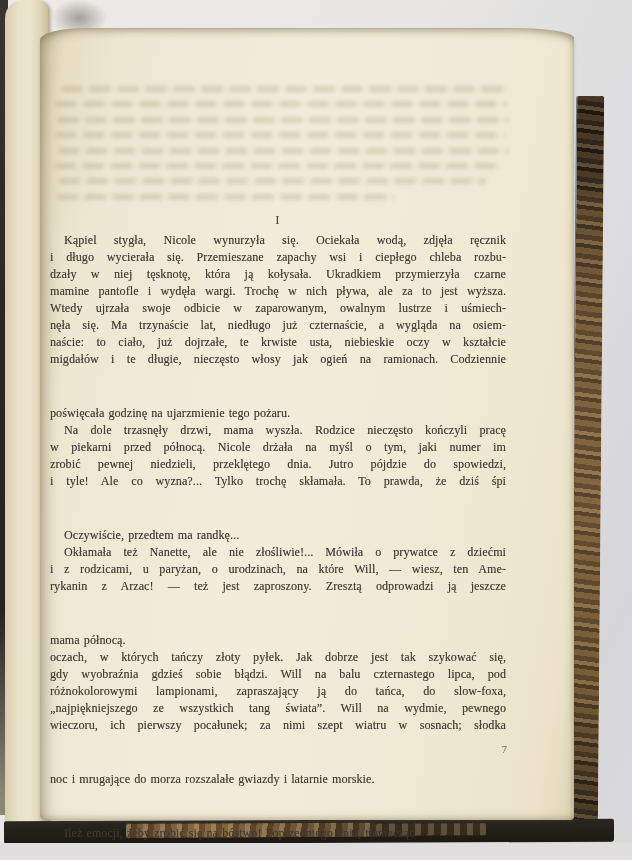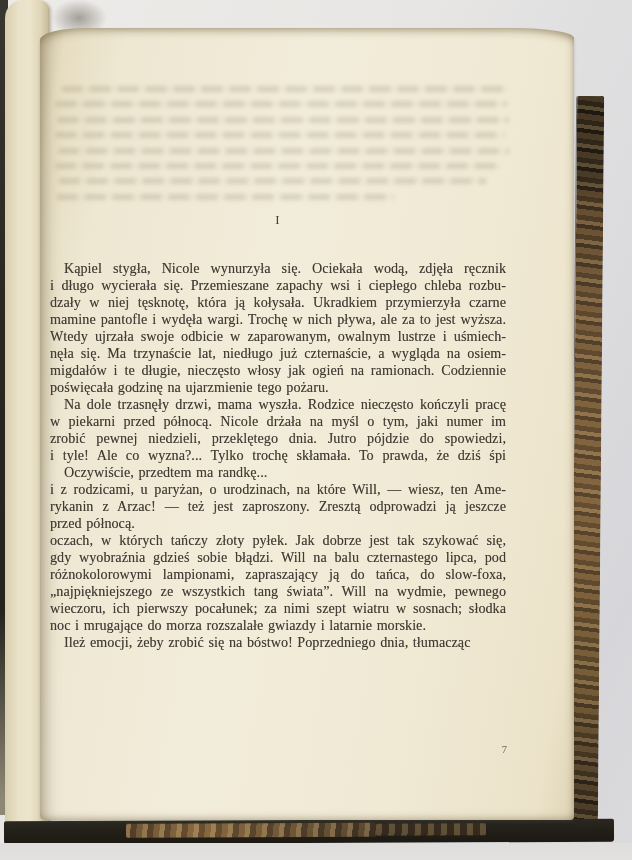--- a/index.html
+++ b/index.html
@@ -65,27 +65,27 @@
   
   .ghost{position:absolute;left:15px;top:58px;width:452px;height:124px;
     transform:skewX(-0.6deg);}
   .ghost .g{height:6px;margin-bottom:9.4px;border-radius:3px;
     background:repeating-linear-gradient(90deg,rgba(148,138,108,0.50) 0 21px,rgba(148,138,108,0.08) 21px 28px);
     filter:blur(2.2px);opacity:0.55;}
 
   .heading{position:absolute;left:10px;top:184px;width:456px;height:16px;
     text-align:center;font-size:13px;color:#45403a;letter-spacing:1px;}
 
-  .text-block{position:absolute;left:10px;top:232px;width:456px;
-    font-size:14px;line-height:17px;color:#403a33;
+  .text-block{position:absolute;left:10px;top:204px;width:456px;
+    font-size:12px;line-height:17px;color:#403a33;
     text-shadow:0.25px 0.25px 0.3px rgba(62,52,42,0.45);}
   .line{text-align:justify;text-align-last:justify;white-space:normal;
     word-spacing:1px;letter-spacing:0.1px;}
   .line.indent{text-indent:14px;}
-  .line.par-end{text-align-last:left;}
+  .line.par-end{text-align-last:left;margin-top:37px;}
 
   .page-number{position:absolute;left:425px;top:716px;width:42px;
     text-align:right;font-size:10.5px;color:#6f675a;}
 </style>
 </head>
 <body>
 
 <div class="photo">
   <div class="left-cover"></div>
   <div class="top-shadow"></div>
@@ -112,30 +112,32 @@
         <div class="g" style="margin-left: 2px; width: 338px;"></div>
       </div>
     <div class="heading">I</div>
     <div class="text-block">
         <div class="line indent">Kąpiel stygła, Nicole wynurzyła się. Ociekała wodą, zdjęła ręcznik</div>
         <div class="line">i długo wycierała się. Przemieszane zapachy wsi i ciepłego chleba rozbu-</div>
         <div class="line">dzały w niej tęsknotę, która ją kołysała. Ukradkiem przymierzyła czarne</div>
         <div class="line">mamine pantofle i wydęła wargi. Trochę w nich pływa, ale za to jest wyższa.</div>
         <div class="line">Wtedy ujrzała swoje odbicie w zaparowanym, owalnym lustrze i uśmiech-</div>
         <div class="line">nęła się. Ma trzynaście lat, niedługo już czternaście, a wygląda na osiem-</div>
+        <div class="line">naście: to ciało, już dojrzałe, te krwiste usta, niebieskie oczy w kształcie</div>
         <div class="line">migdałów i te długie, nieczęsto włosy jak ogień na ramionach. Codziennie</div>
         <div class="line par-end">poświęcała godzinę na ujarzmienie tego pożaru.</div>
         <div class="line indent">Na dole trzasnęły drzwi, mama wyszła. Rodzice nieczęsto kończyli pracę</div>
         <div class="line">w piekarni przed północą. Nicole drżała na myśl o tym, jaki numer im</div>
         <div class="line">zrobić pewnej niedzieli, przeklętego dnia. Jutro pójdzie do spowiedzi,</div>
         <div class="line">i tyle! Ale co wyzna?... Tylko trochę skłamała. To prawda, że dziś śpi</div>
         <div class="line indent par-end">Oczywiście, przedtem ma randkę...</div>
+        <div class="line indent">Okłamała też Nanette, ale nie złośliwie!... Mówiła o prywatce z dziećmi</div>
         <div class="line">i z rodzicami, u paryżan, o urodzinach, na które Will, — wiesz, ten Ame-</div>
         <div class="line">rykanin z Arzac! — też jest zaproszony. Zresztą odprowadzi ją jeszcze</div>
-        <div class="line par-end">przed północą.</div>
+        <div class="line par-end">mama północą.</div>
         <div class="line">oczach, w których tańczy złoty pyłek. Jak dobrze jest tak szykować się,</div>
         <div class="line">gdy wyobraźnia gdzieś sobie błądzi. Will na balu czternastego lipca, pod</div>
         <div class="line">różnokolorowymi lampionami, zapraszający ją do tańca, do slow-foxa,</div>
         <div class="line">„najpiękniejszego ze wszystkich tang świata”. Will na wydmie, pewnego</div>
         <div class="line">wieczoru, ich pierwszy pocałunek; za nimi szept wiatru w sosnach; słodka</div>
         <div class="line par-end">noc i mrugające do morza rozszalałe gwiazdy i latarnie morskie.</div>
         <div class="line indent par-end">Ileż emocji, żeby zrobić się na bóstwo! Poprzedniego dnia, tłumacząc</div>
       </div>
     <div class="page-number">7</div>
   </div>

